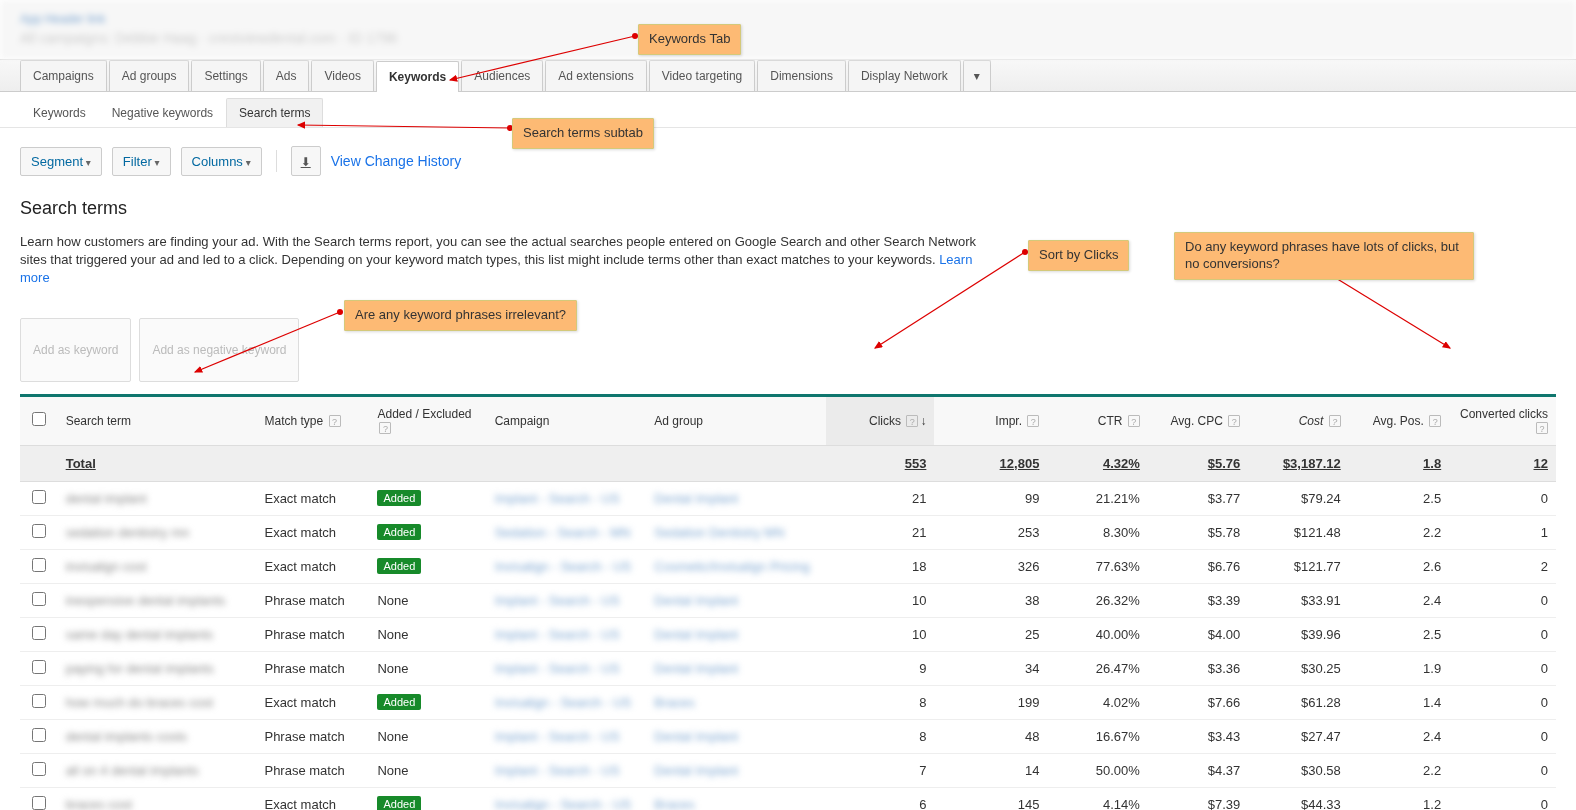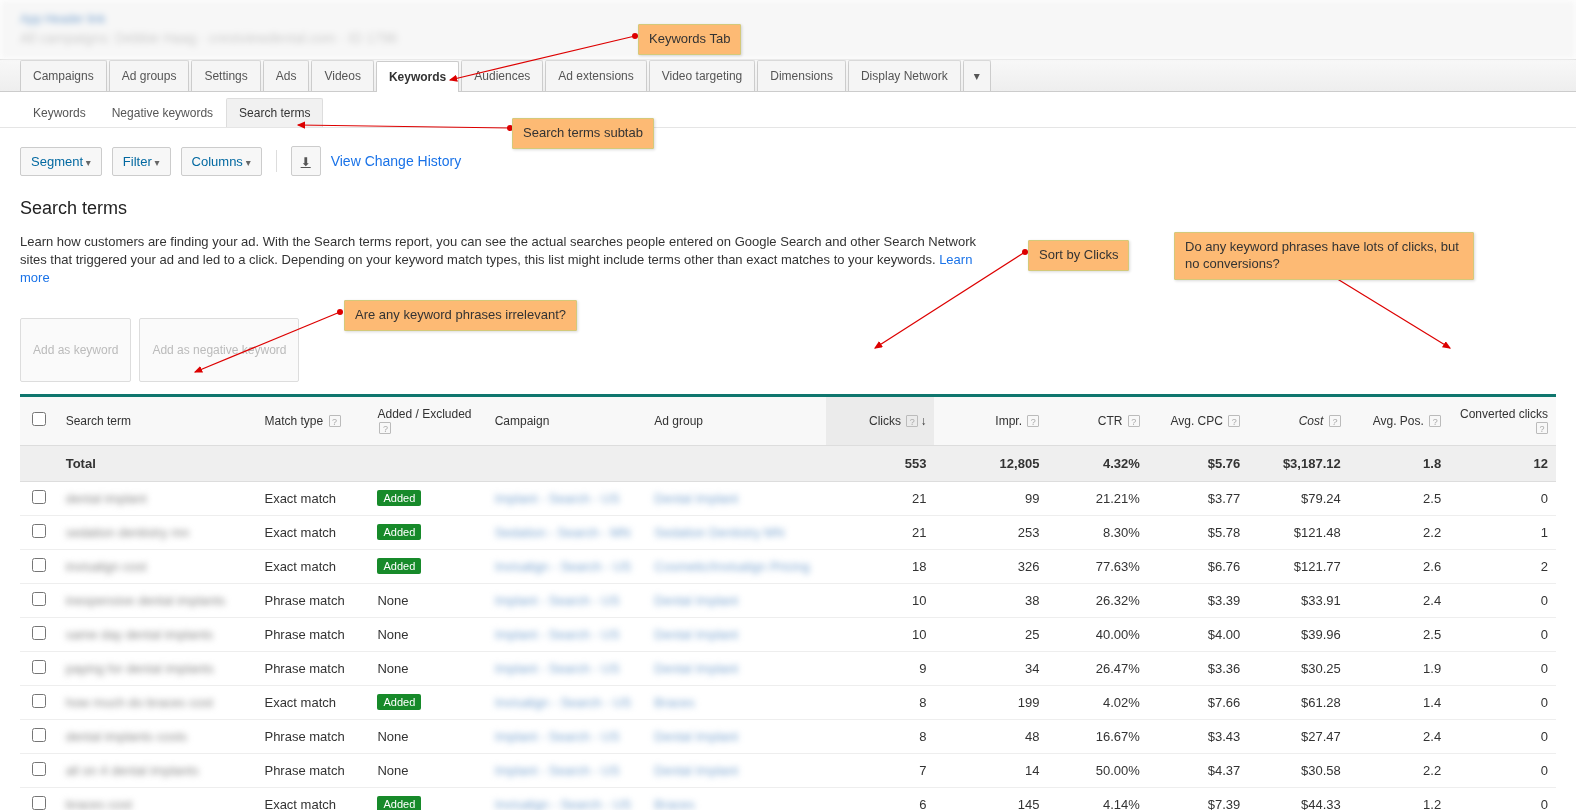--- a/index.html
+++ b/index.html
@@ -24,21 +24,21 @@
 .section p.desc { font-size:13px; color:#333; max-width:970px; line-height:1.4; margin-bottom:30px;margin-top:6px;}
 .section p.desc a { color:#1a73e8; text-decoration:none;}
 .actionrow { display:flex; gap:8px; padding: 0 20px 12px 20px;}
 .actionrow .abtn { border:1px solid #ddd; background:#fafafa; color:#bbb; padding:24px 12px; font-size:12px; border-radius:2px; cursor:default;}
 table.data { width:calc(100% - 40px); margin:0 20px; border-collapse:collapse; font-size:13px;}
 table.data th { text-align:right; padding:10px 8px; border-top:3px solid #0f766e; border-bottom:1px solid #ddd; background:#f8f8f8; font-weight:normal; color:#333; font-size:12px; vertical-align:middle;}
 table.data th.left { text-align:left;}
 table.data th.sorted { background:#ebebeb;}
 table.data th .help { display:inline-block; width:12px; height:12px; border:1px solid #bbb; font-size:9px; line-height:12px; text-align:center; color:#aaa; border-radius:1px; margin-left:2px;}
 table.data th .sortarrow { font-size:12px; margin-left:2px;}
-table.data tr.total td { background:#efefef; font-weight:bold; padding:10px 8px; border-bottom:1px solid #ddd; text-align:right;}
+table.data tr.total td { background:#efefef; font-weight:bold; padding:10px 8px; border-bottom:1px solid #ddd; text-align:right;text-decoration:underline;}
 table.data tr.total td.left { text-align:left;}
 table.data td { padding:8px 8px; border-bottom:1px solid #eee; text-align:right; color:#333; vertical-align:middle;}
 table.data td.left { text-align:left;}
 table.data td .chk, table.data th .chk { width:14px; height:14px; }
 .col-chk { width:36px; text-align:center !important;}
 .col-term { width:190px;}
 .col-match { width:108px;}
 .col-added { width:112px;}
 .col-campaign { width:146px;}
 .col-adgroup { width:140px;}

